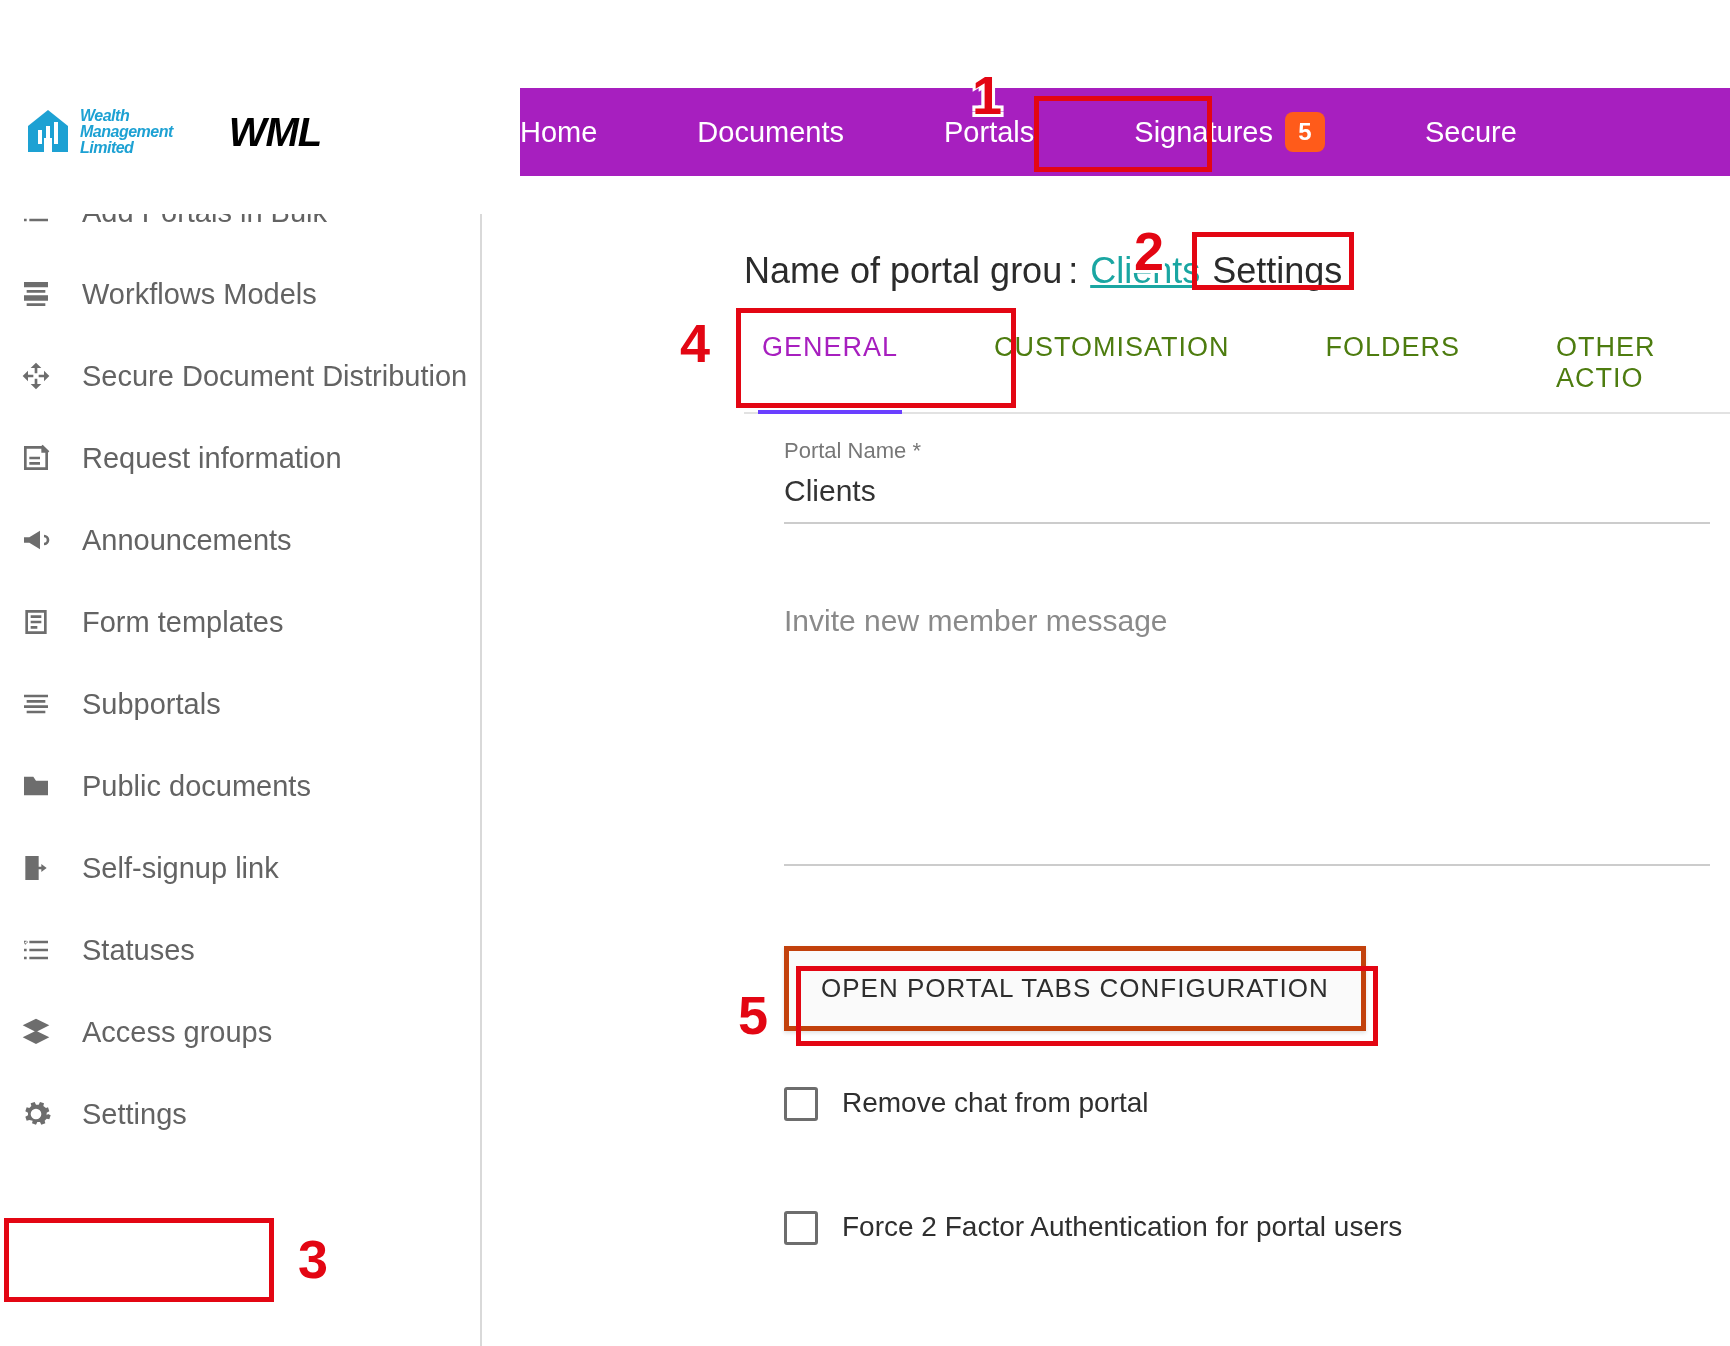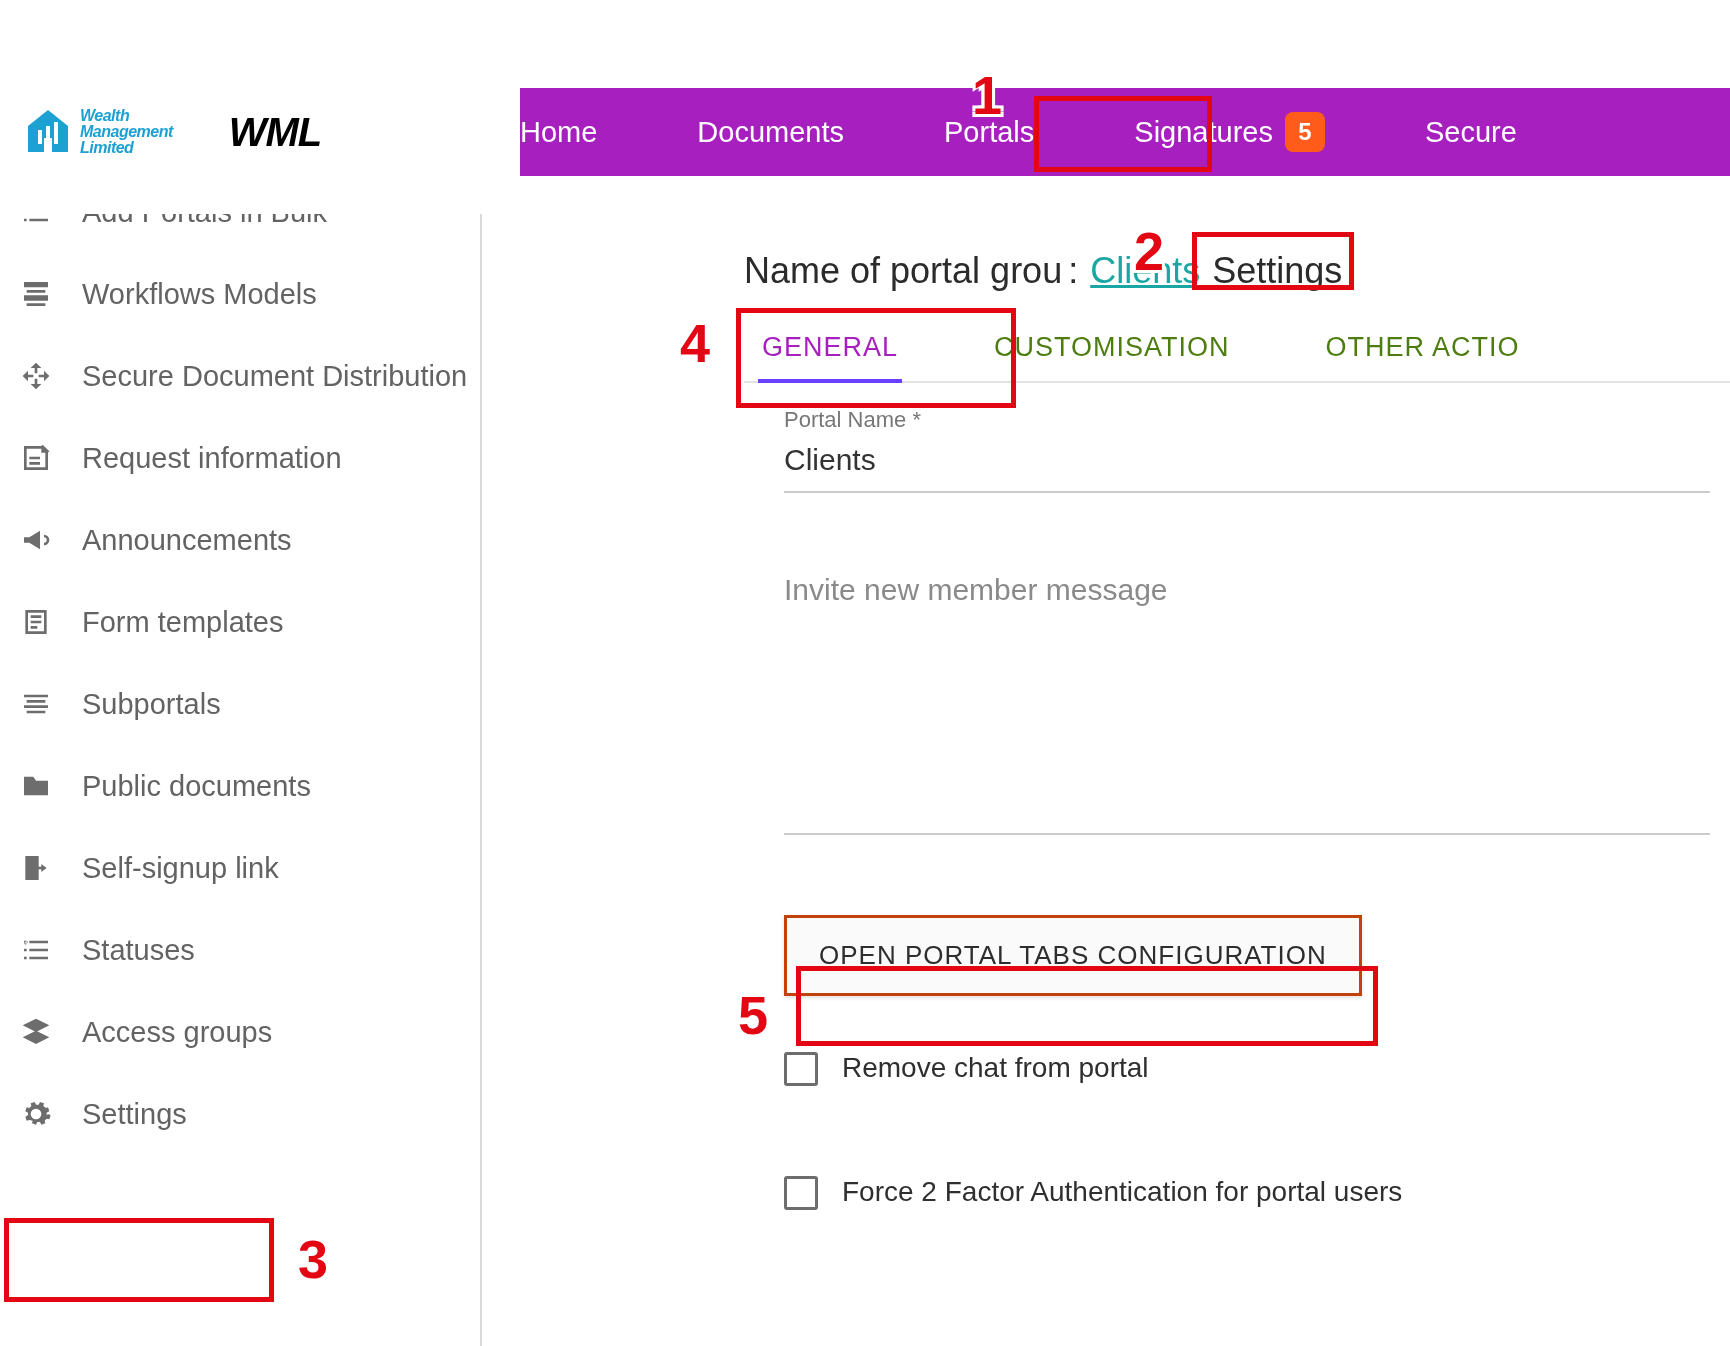--- a/index.html
+++ b/index.html
@@ -35,21 +35,21 @@
   .tab { padding: 16px 18px 18px; font-size: 27px; color: #4d7c0f; letter-spacing: 1px; cursor: pointer; position: relative; }
   .tab.active { color: #a71fbf; }
   .tab.active::after { content: ""; position: absolute; left: 14px; right: 14px; bottom: -2px; height: 4px; background: #6a3fff; }
 
   .form-area { margin-left: 280px; margin-top: 24px; width: calc(100% - 300px); }
   .field-label { font-size: 22px; color: #777; }
   .field-input { font-size: 30px; color: #333; border: none; border-bottom: 2px solid #ccc; padding: 10px 0 14px; width: 100%; background: transparent; }
   .message-box { margin-top: 80px; font-size: 30px; color: #8a8a8a; }
   .message-area { min-height: 220px; border-bottom: 2px solid #ccc; margin-top: 8px; }
 
-  .open-config-btn { margin-top: 80px; display: inline-block; padding: 22px 32px; font-size: 26px; letter-spacing: 1px; color: #2e2e2e; background: #fafafa; border: 3px solid #c2410c; box-shadow: 0 2px 4px rgba(0,0,0,0.12); cursor: pointer; }
+  .open-config-btn { margin-top: 80px; display: inline-block; padding: 22px 32px; font-size: 26px; letter-spacing: 1px; color: #2e2e2e; background: #fafafa; border: 5px solid #c2410c; box-shadow: 0 2px 4px rgba(0,0,0,0.12); cursor: pointer; }
 
   .check-row { display: flex; align-items: flex-start; gap: 24px; margin-top: 56px; font-size: 28px; color: #2f2f2f; }
   .check-row.second { margin-top: 90px; }
   .check-box { width: 34px; height: 34px; border: 3px solid #6d6d6d; border-radius: 3px; cursor: pointer; }
 
   
   .anno-box { position: absolute; border: 5px solid #e30613; pointer-events: none; }
   .anno-num { position: absolute; font-size: 54px; font-weight: 800; color: #e30613; text-shadow: -3px -3px 0 #fff, 3px -3px 0 #fff, -3px 3px 0 #fff, 3px 3px 0 #fff; pointer-events: none; }
 
   .anno1-box { top: 96px; left: 1034px; width: 178px; height: 76px; }
@@ -208,20 +208,21 @@
   <div class="page-title-line">
     <span>Name of portal grou</span>
       <span>: </span>
     <a class="page-title-link">Clients</a>
     <span>Settings</span>
   </div>
 
   <div class="tabs">
     <div class="tab active">GENERAL</div>
     <div class="tab">CUSTOMISATION</div>
+    <div class="tab">FOLDERS</div>
     <div class="tab">OTHER ACTIO</div>
   </div>
 
   <div class="form-area">
     <div class="field-label">Portal Name *</div>
     <input class="field-input" value="Clients" style="">
 
     <div class="message-box">Invite new member message</div>
     <div class="message-area"></div>
 

